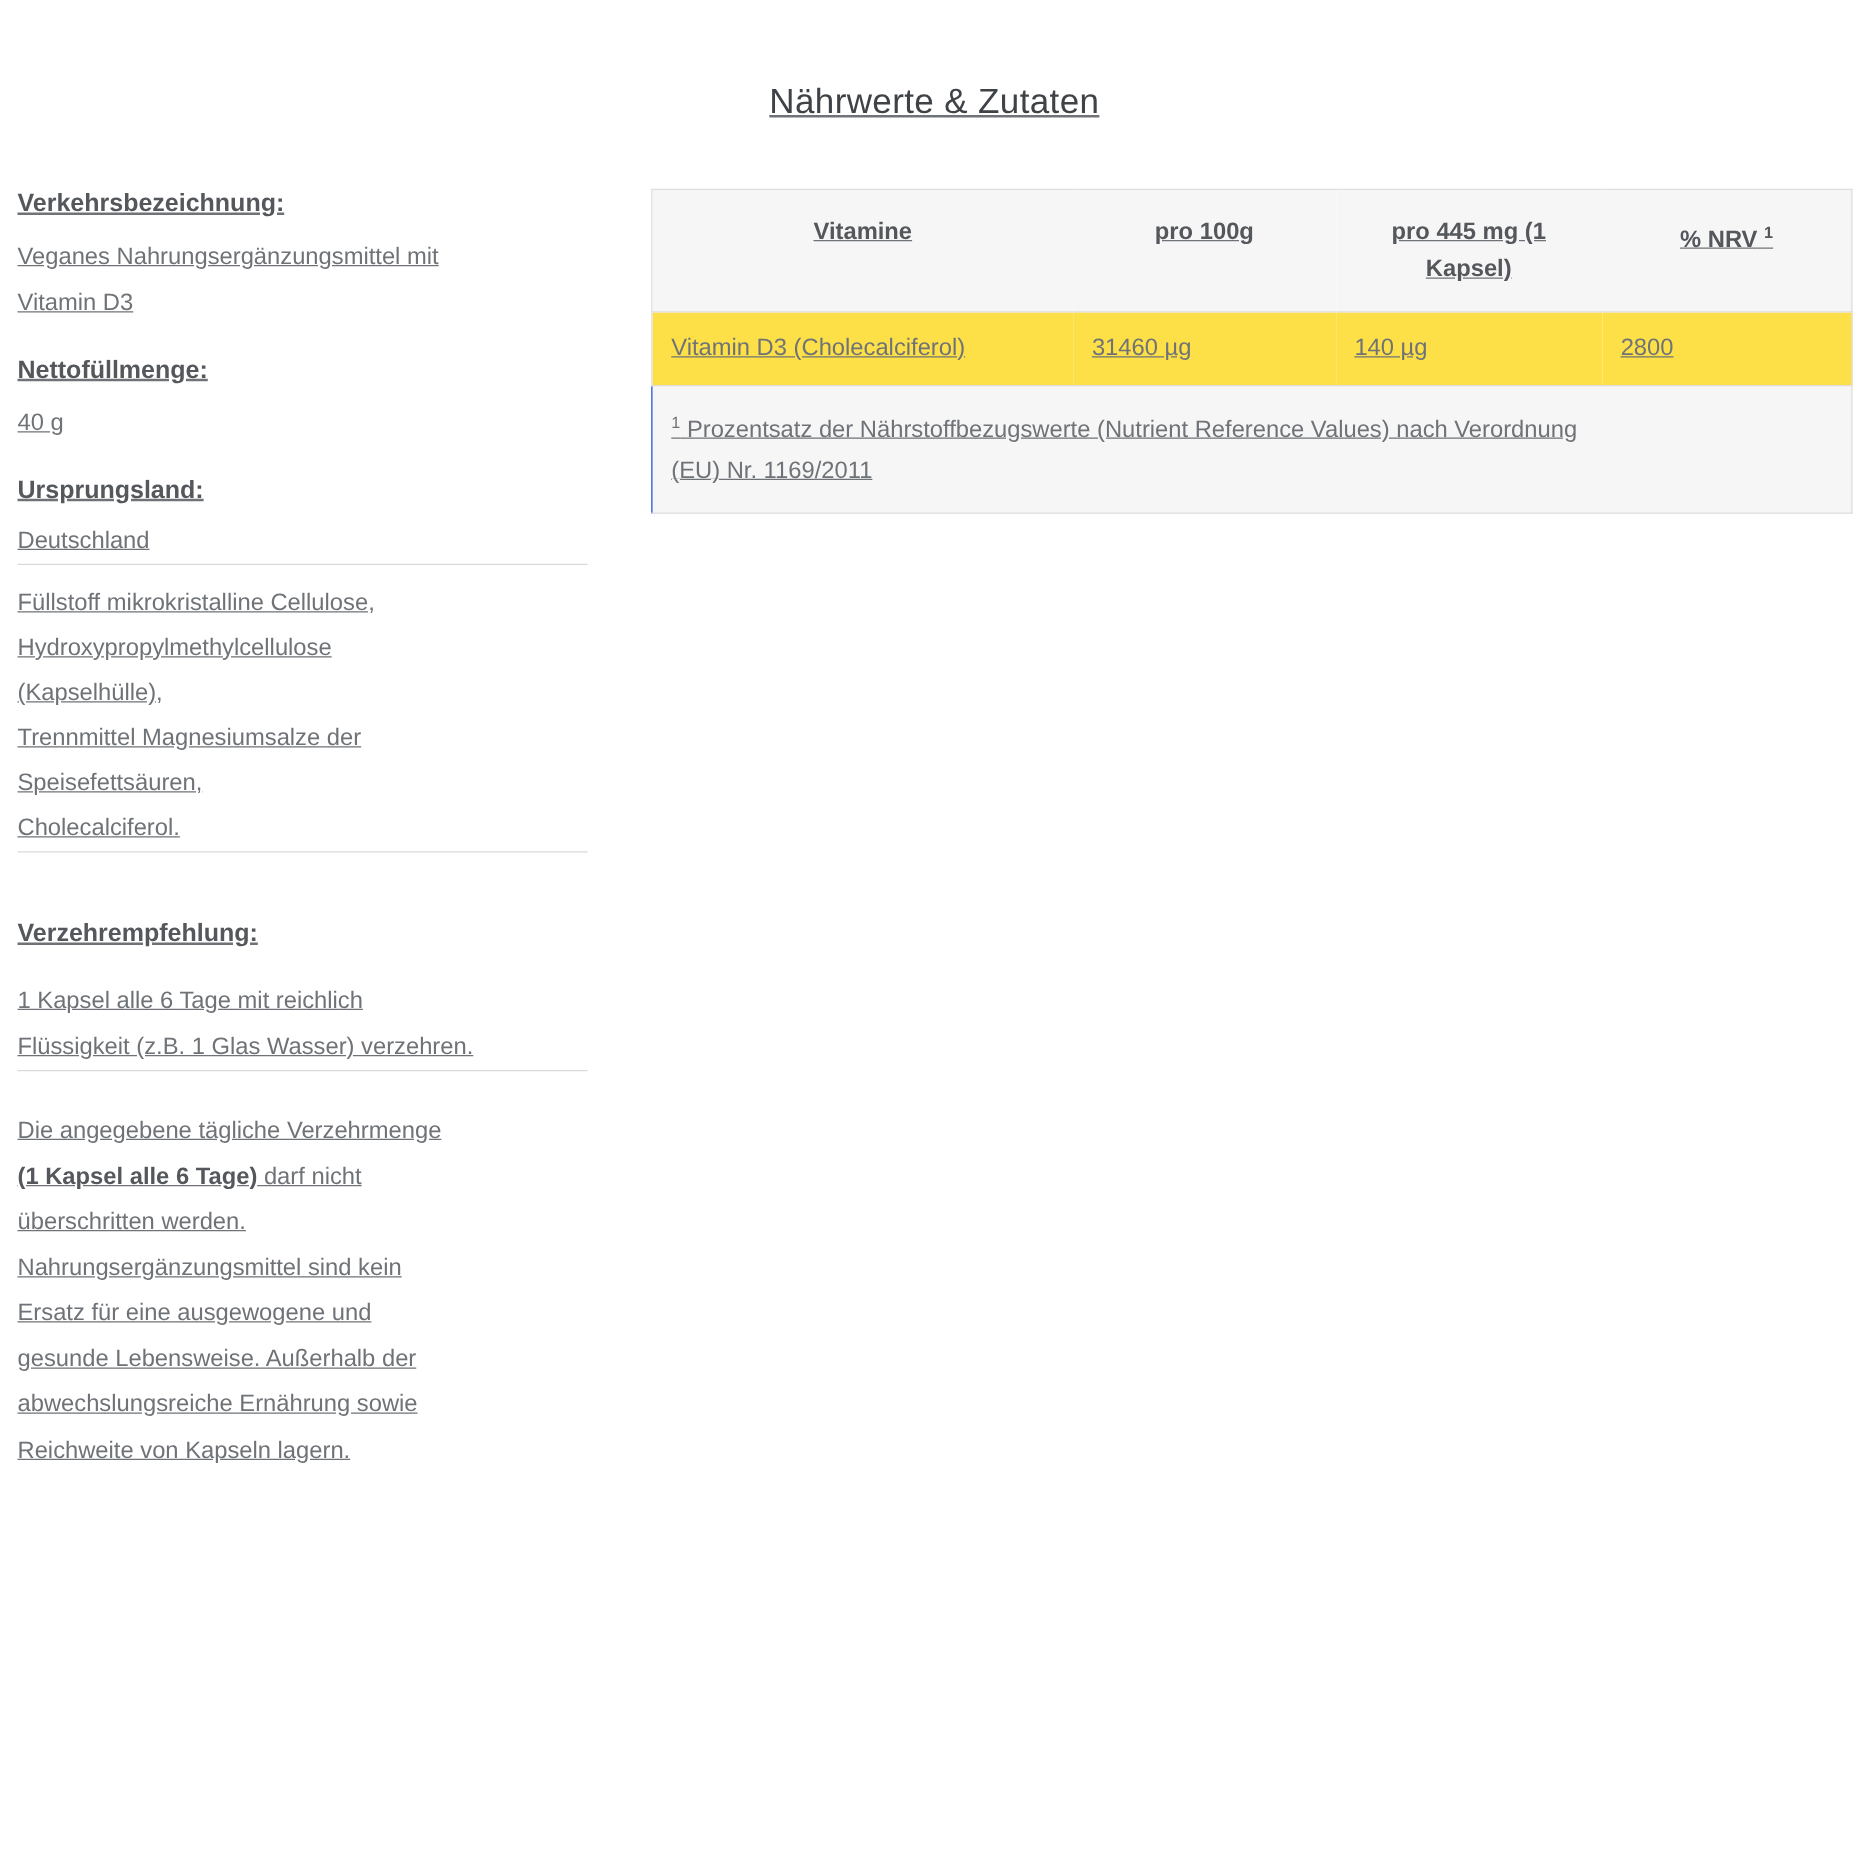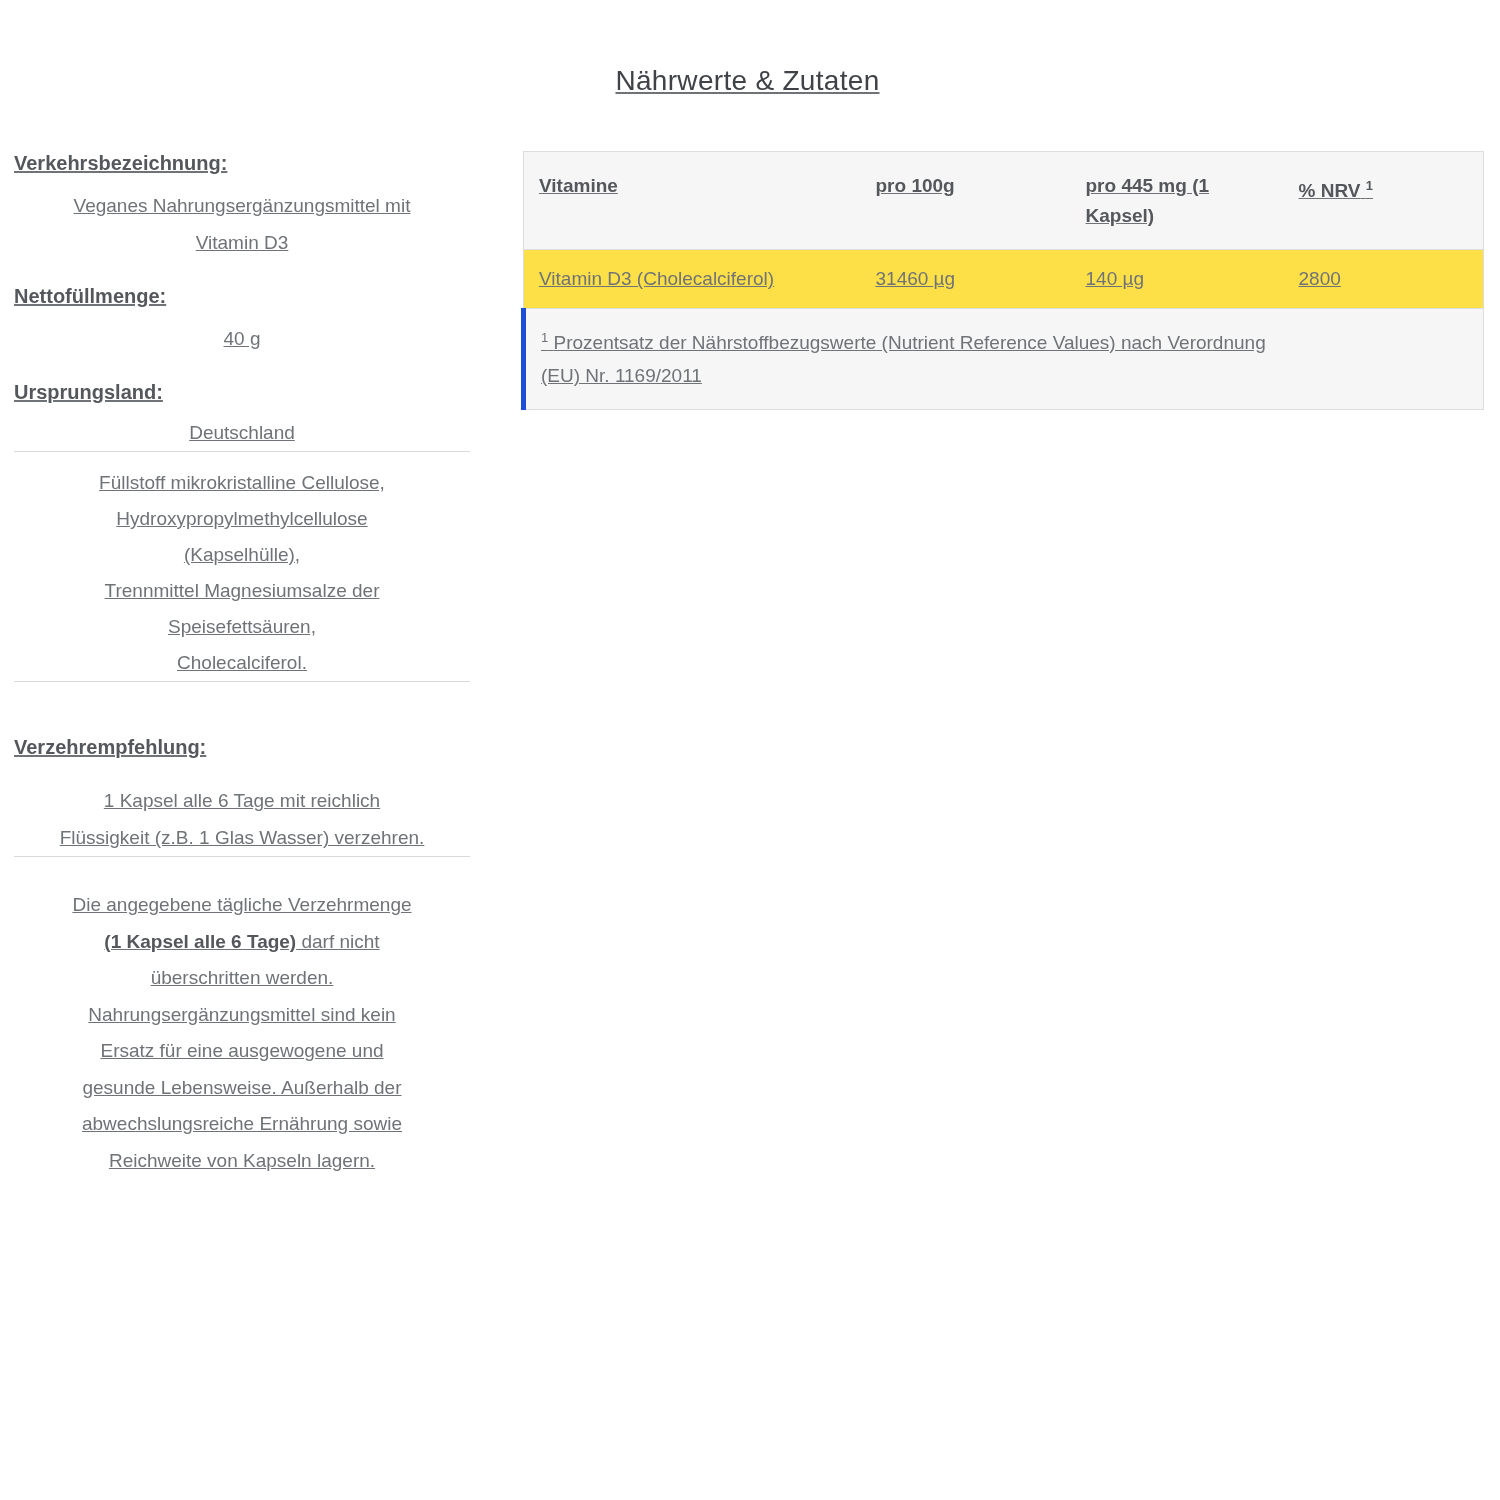--- a/index.html
+++ b/index.html
@@ -59,21 +59,21 @@
   .left-col { width: 456px; flex: none; }
   .right-col { flex: 1; margin-left: 51px; }
 
   
   .h {
     font-weight: bold;
     font-size: 20px;
     line-height: 24px;
     color: #54575b;
   }
-  .line { line-height: 37px; text-align: center; }
+  .line { line-height: 37px; }
   .p-verkehr { margin-top: 12px; }
   .h-netto { margin-top: 23px; }
   .p-netto { margin-top: 12px; }
   .h-ursprung { margin-top: 23px; }
   .p-ursprung { margin-top: 10px; }
   hr.divider {
     border: none; border-top: 1px solid #d9d9d9;
     margin: 0; width: 100%;
   }
   .hr-1 { margin-top: 30px; }
@@ -101,27 +101,28 @@
   table.nutri col.c3 { width: 213px; }
   table.nutri col.c4 { width: 200px; }
   table.nutri th, table.nutri td {
     text-align: left;
     vertical-align: top;
     border: 1px solid #dddddd;
     border-left: none; border-right: none;
   }
   table.nutri th:first-child, table.nutri td:first-child { border-left: 1px solid #dddddd; }
   table.nutri th:last-child, table.nutri td:last-child { border-right: 1px solid #dddddd; }
-  table.nutri td[colspan] { border-left: 5px solid #1d4ed8; border-right: 1px solid #dddddd; }
+  table.nutri td[colspan] { border-left: 1px solid #1d4ed8; border-right: 1px solid #dddddd; }
   table.nutri th {
     background: #f6f6f6;
     font-weight: bold;
     color: #54575b;
     padding: 19px 15px 18px 15px;
     line-height: 30px;
+    text-align: center;
   }
   table.nutri td { background: #fde047; padding: 14px 15px; line-height: 30px; }
   table.nutri tr.footnote-row td {
     background: #f6f6f6;
     padding: 12px 15px 17px 15px;
     line-height: 33px;
   }
   table.nutri sup { font-size: 13px; }
 </style>
 </head>

